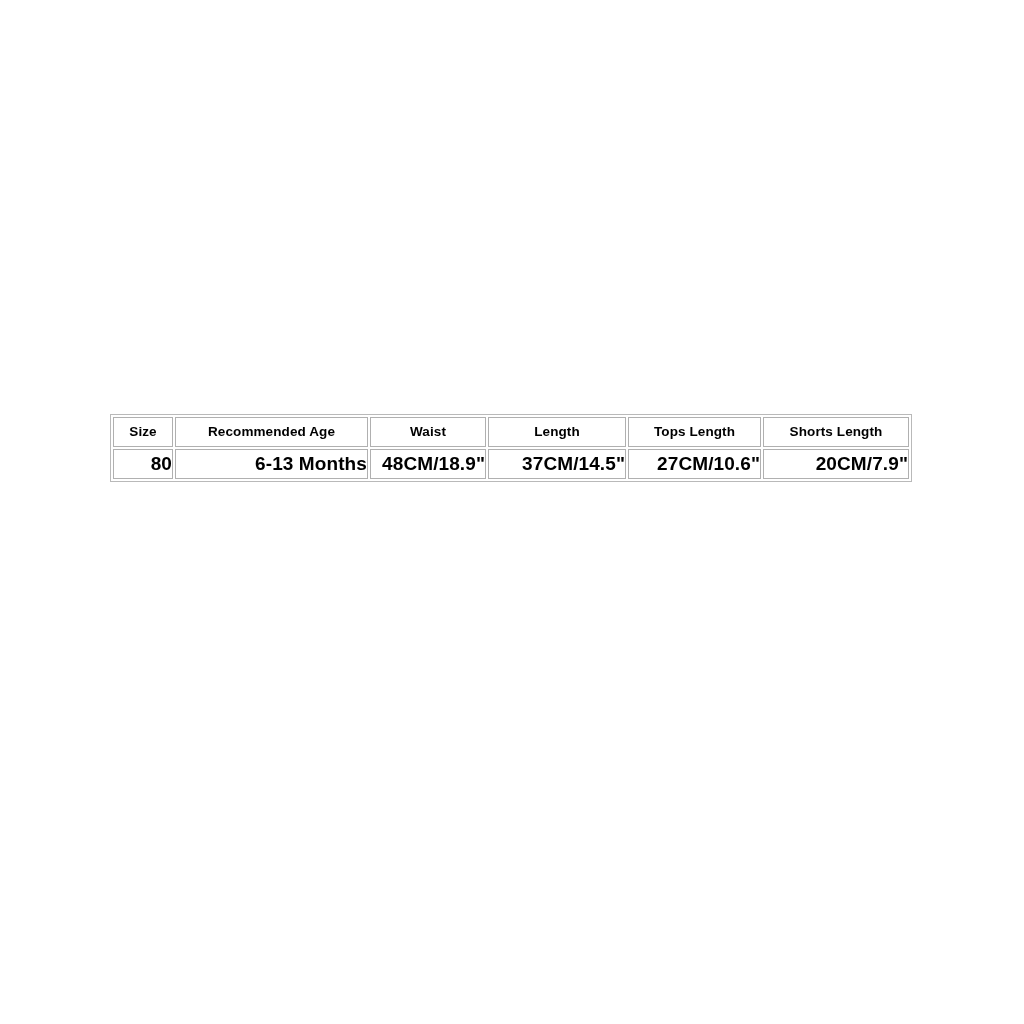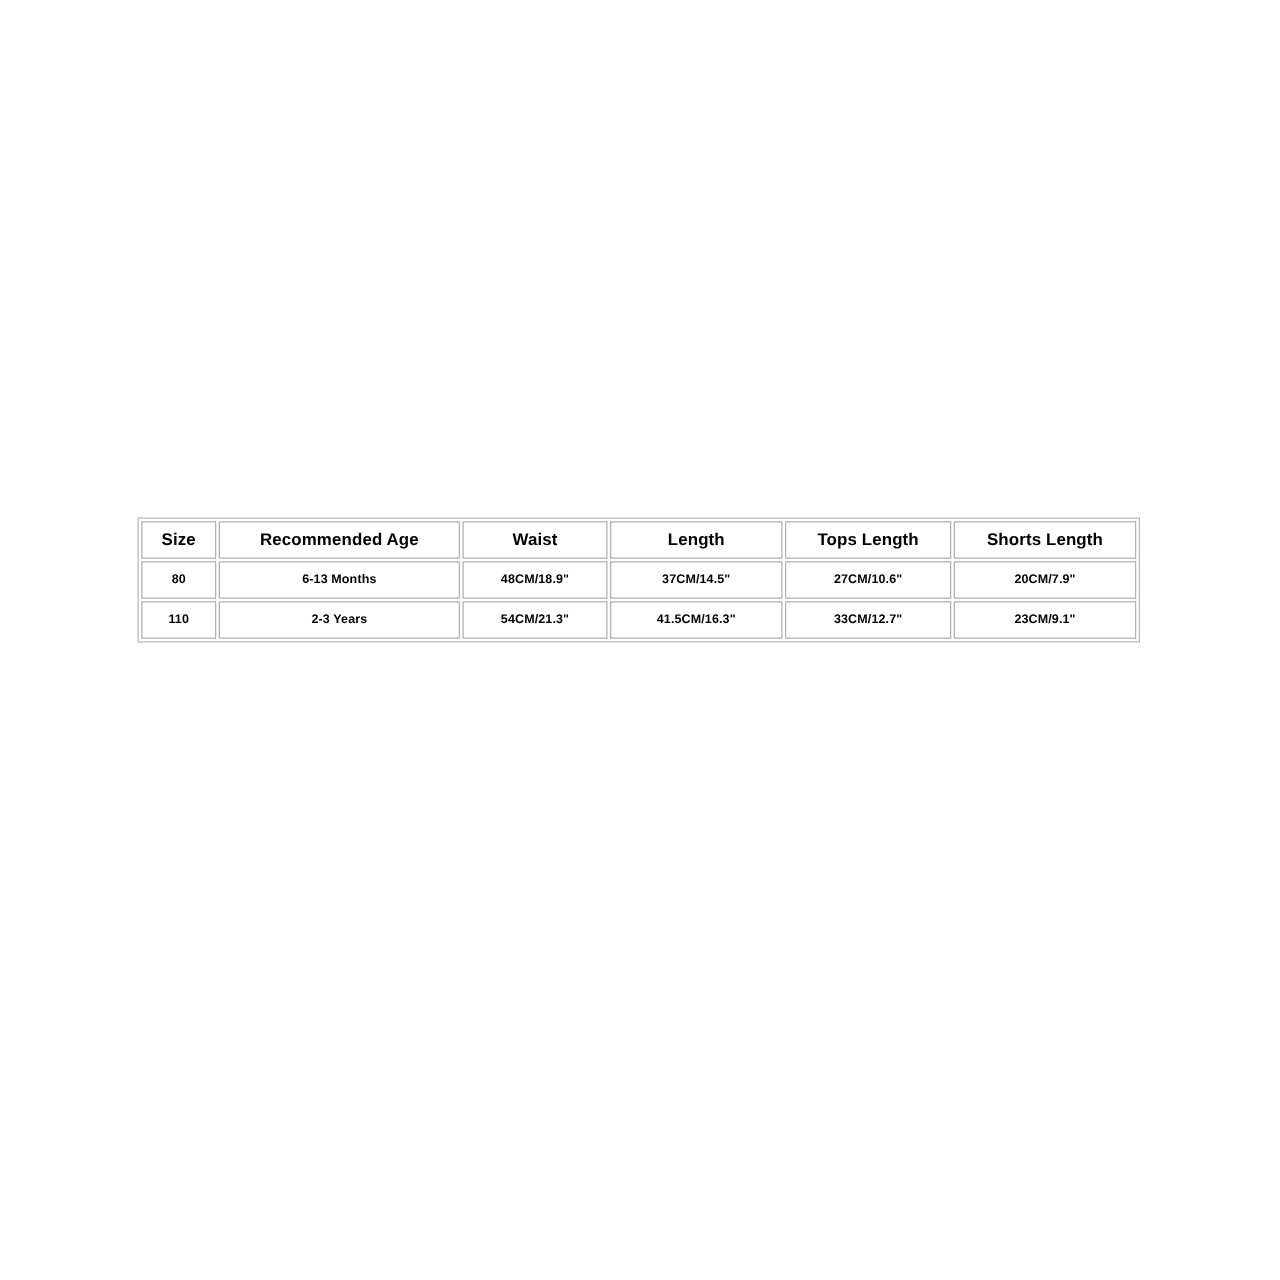--- a/index.html
+++ b/index.html
@@ -53,22 +53,23 @@
     white-space: nowrap;
     overflow: hidden;
   }
 
   table.size-chart th {
     font-size: 13.5px;
     letter-spacing: 0.1px;
   }
 
   table.size-chart td {
-    font-size: 10px;
+    font-size: 19px;
     letter-spacing: 0.1px;
+    text-align: right;
   }
 
   
   col.col-size          { width: 60px;  }
   col.col-age           { width: 193px; }
   col.col-bust          { width: 116px; }
   col.col-waist         { width: 138px; }
   col.col-tops          { width: 133px; }
   col.col-shorts        { width: 146px; }
 </style>
@@ -99,25 +100,17 @@
       </thead>
       <tbody>
         <tr>
           <td>80</td>
           <td>6-13 Months</td>
           <td>48CM/18.9"</td>
           <td>37CM/14.5"</td>
           <td>27CM/10.6"</td>
           <td>20CM/7.9"</td>
         </tr>
-        <tr>
-          <td>110</td>
-          <td>2-3 Years</td>
-          <td>54CM/21.3"</td>
-          <td>41.5CM/16.3"</td>
-          <td>33CM/12.7"</td>
-          <td>23CM/9.1"</td>
-        </tr>
       </tbody>
     </table>
   </div>
 
 </div>
 
 </body></html>

